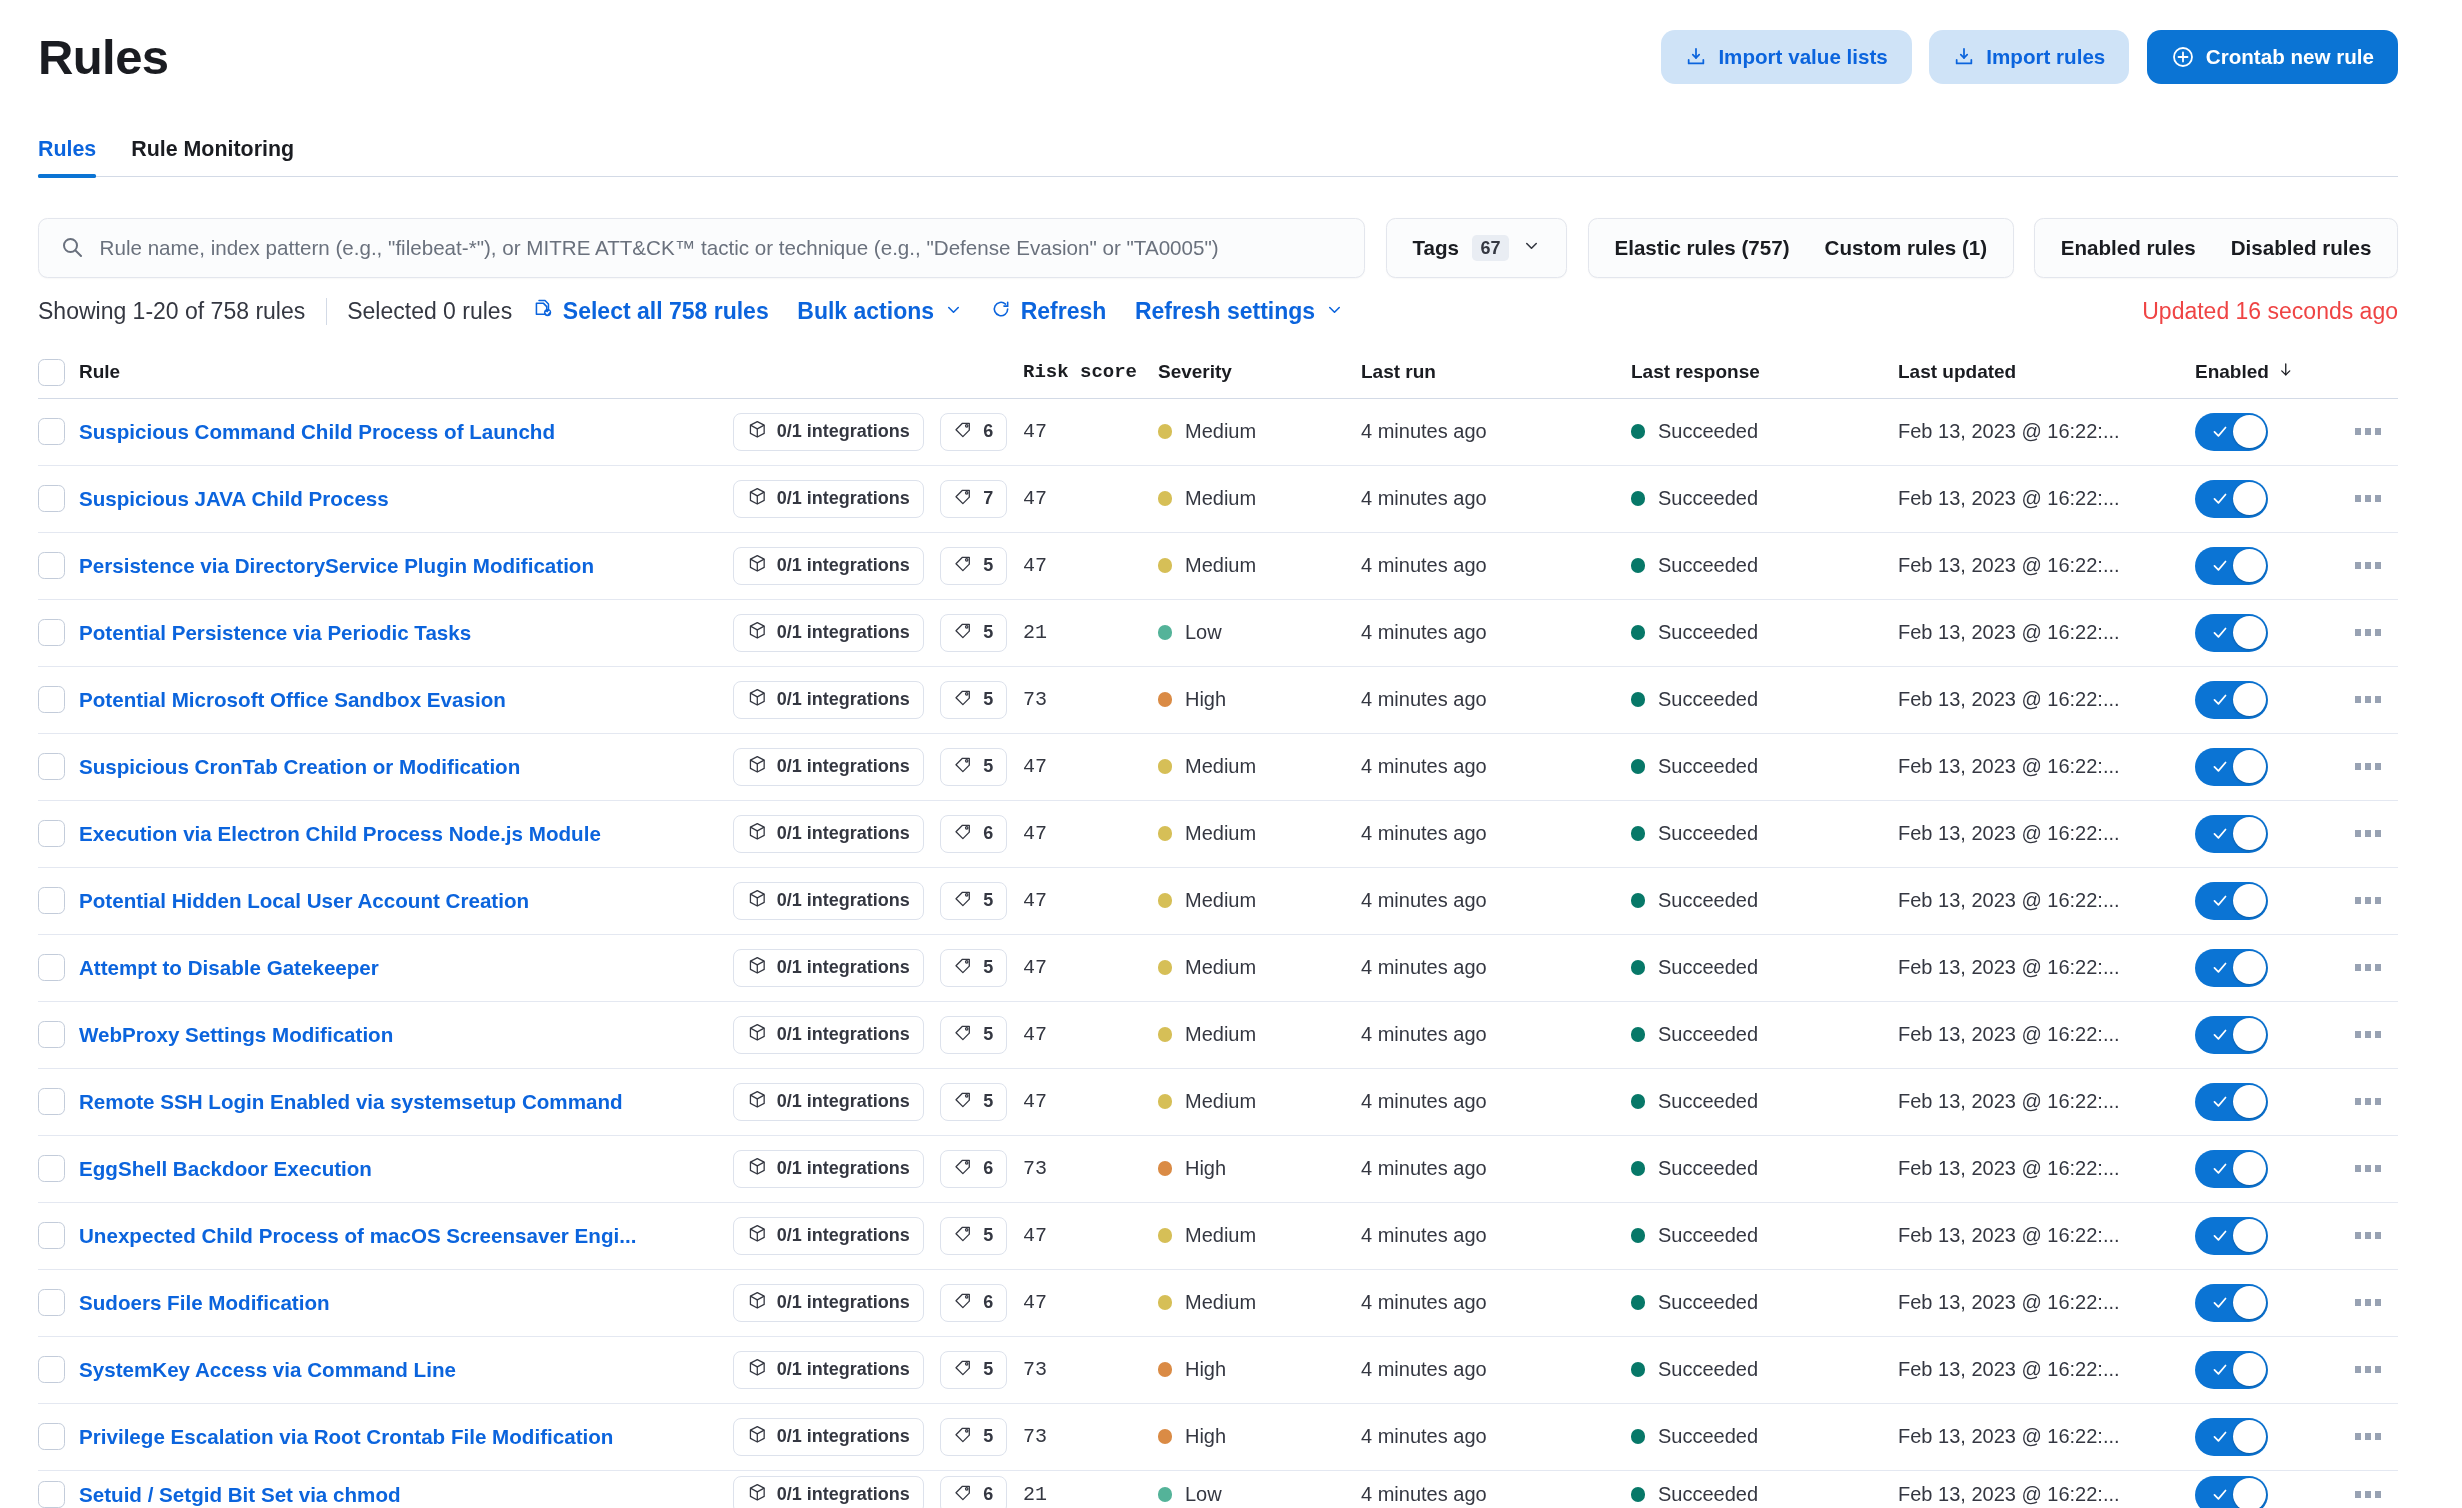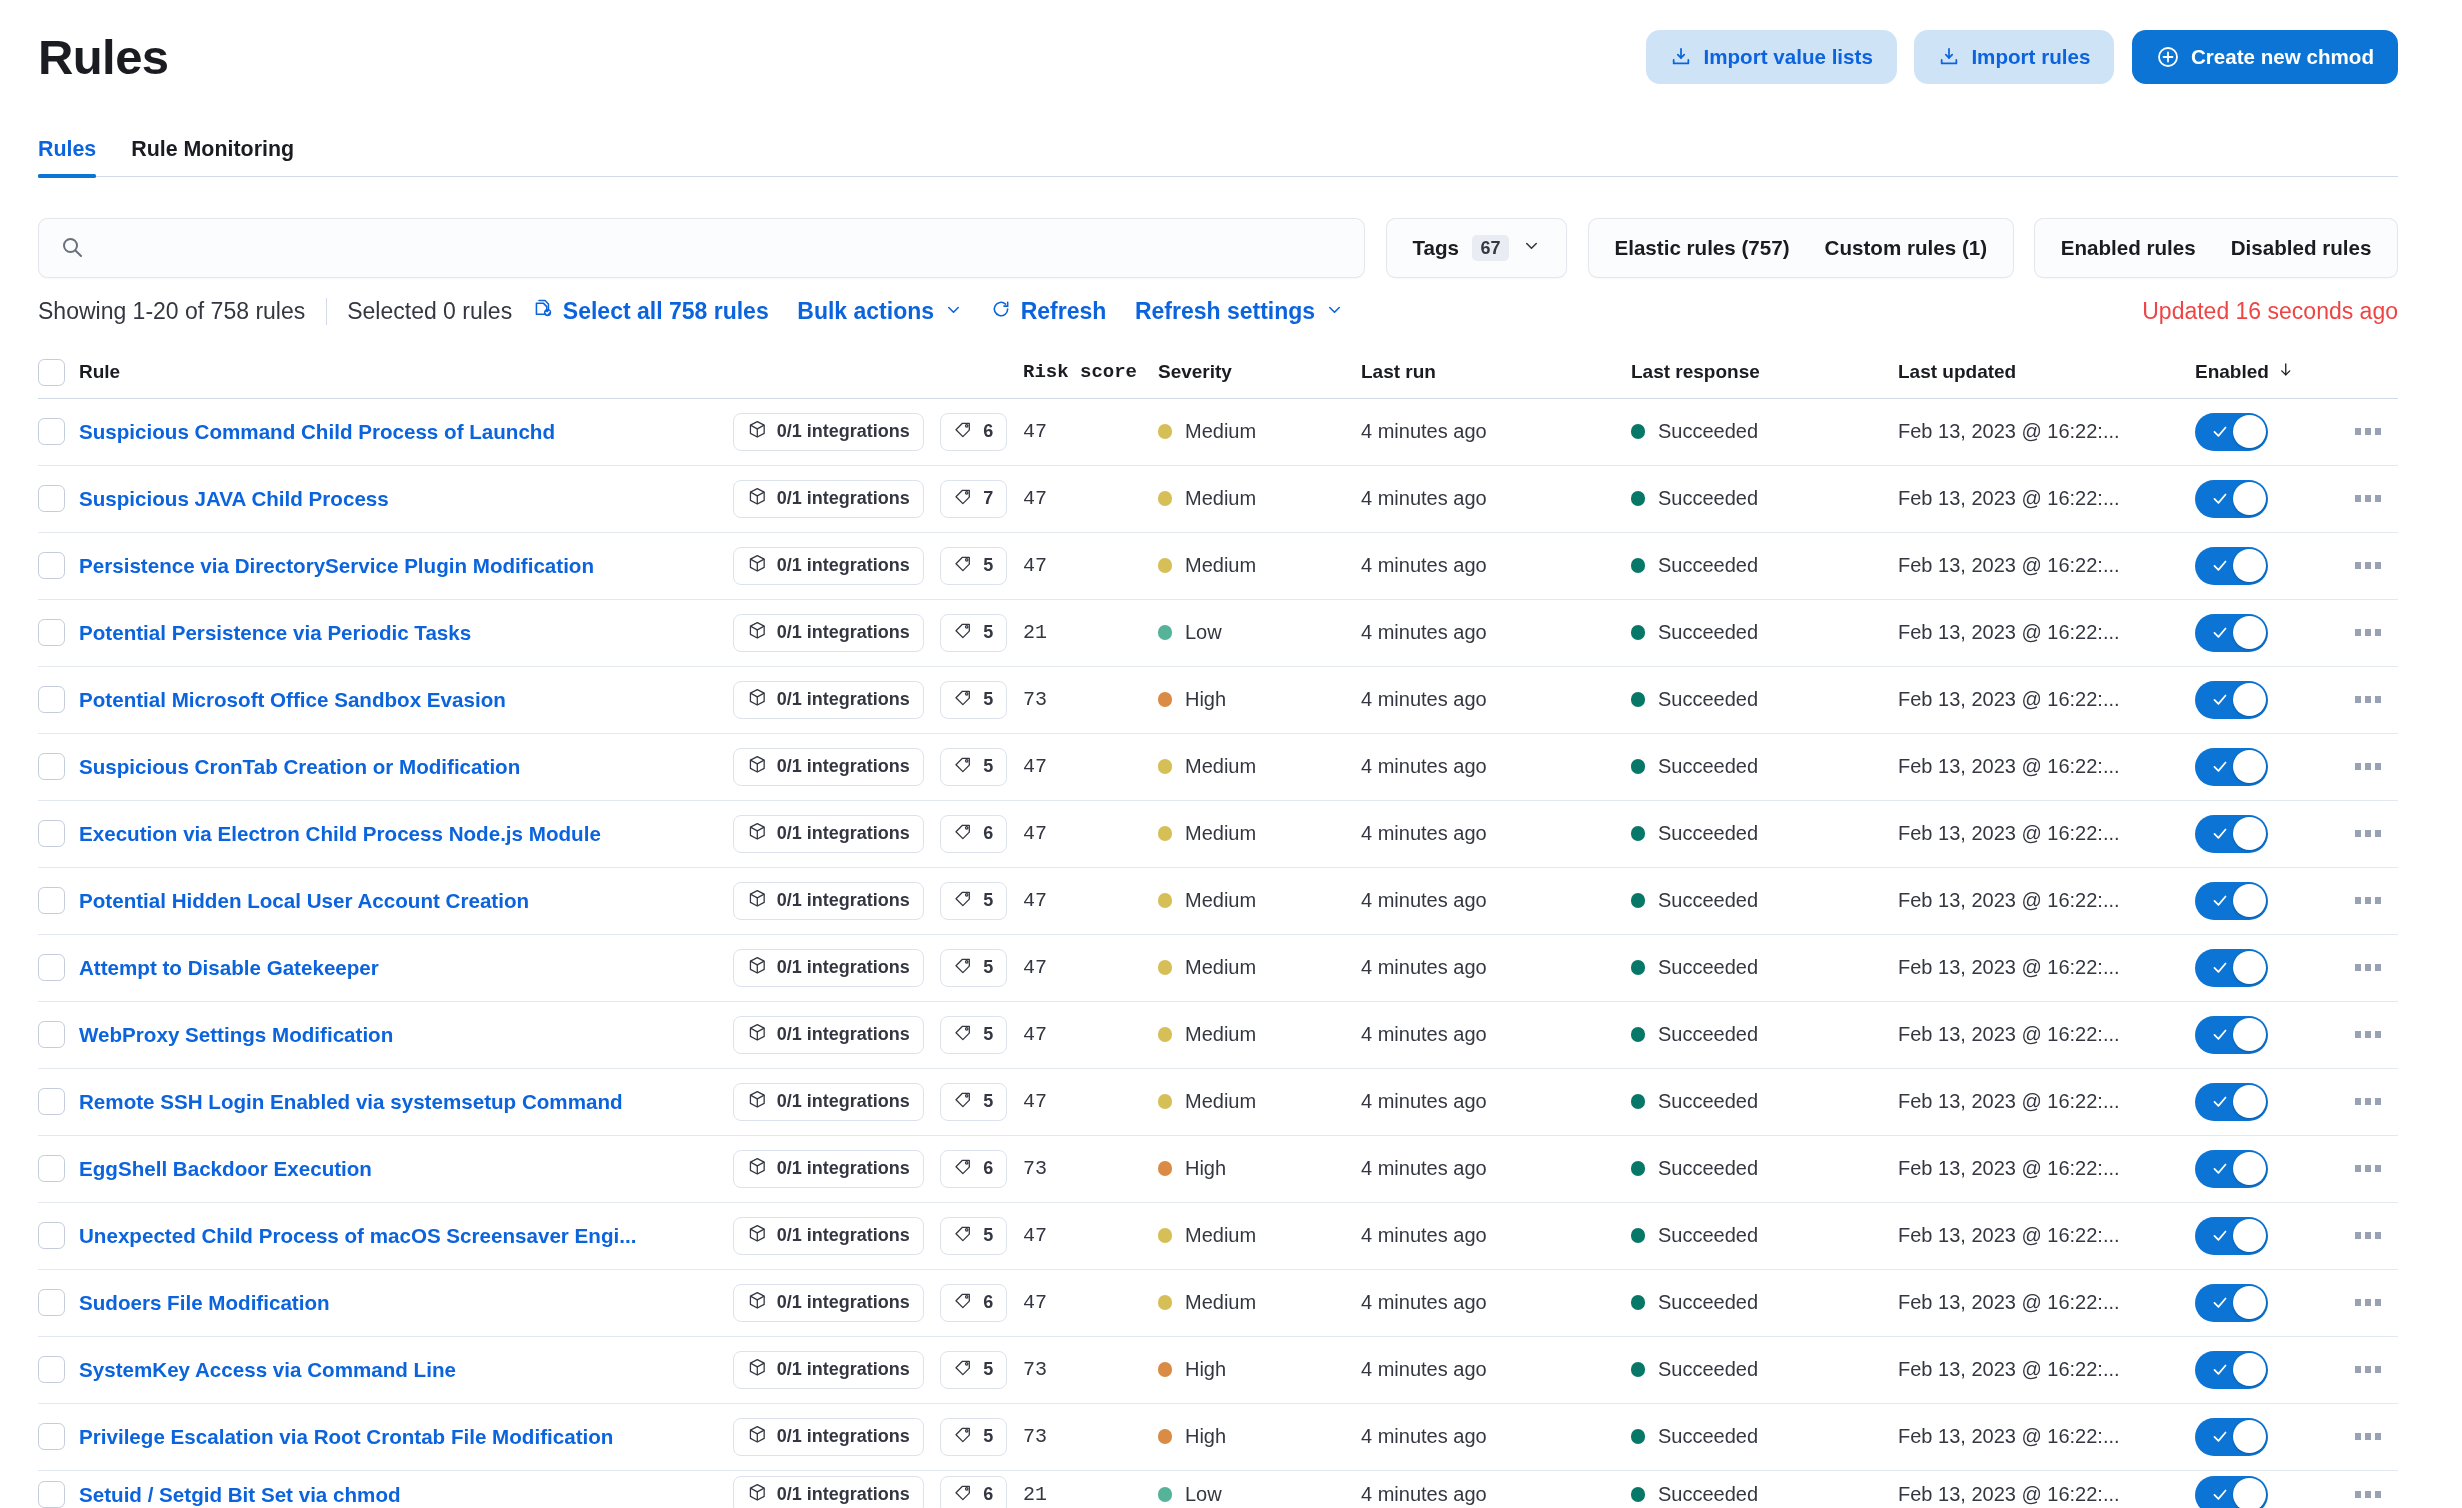--- a/index.html
+++ b/index.html
@@ -348,39 +348,40 @@
         <span>Import rules</span>
       </button>
 
       <button class="btn btn-primary">
         <span>
           <svg width="24" height="24" viewBox="0 0 24 24" fill="none" stroke="#ffffff" stroke-width="1.8" stroke-linecap="round">
             <circle cx="12" cy="12" r="9"></circle>
               <path d="M12 7.5v9M7.5 12h9"></path>
           </svg>
         </span>
-        <span>Create new chmod</span>
+        <span>Crontab new rule</span>
       </button>
 
     </div>
   </div>
 
   <div class="tabs">
     <div class="tab active">Rules</div>
     <div class="tab">Rule Monitoring</div>
   </div>
 
   <div class="filter-bar">
     <div class="search-box">
       <span>
         <svg width="24" height="24" viewBox="0 0 24 24" fill="none" stroke="#69707d" stroke-width="2" stroke-linecap="round">
           <circle cx="10.5" cy="10.5" r="6.5"></circle>
             <path d="M15.5 15.5 21 21"></path>
         </svg>
       </span>
+      <input class="search-input" type="text" placeholder="Rule name, index pattern (e.g., &quot;filebeat-*&quot;), or MITRE ATT&amp;CK™ tactic or technique (e.g., &quot;Defense Evasion&quot; or &quot;TA0005&quot;)" style="">
     </div>
 
     <div class="filter-group">
       <div class="filter-item">
         <span>Tags</span>
         <span class="count-pill">67</span>
         <span>
           <svg width="19" height="19" viewBox="0 0 24 24" fill="none" stroke="#343741" stroke-width="2" stroke-linecap="round" stroke-linejoin="round">
             <path d="M6 9.5 12 15.5 18 9.5"></path>
           </svg>

